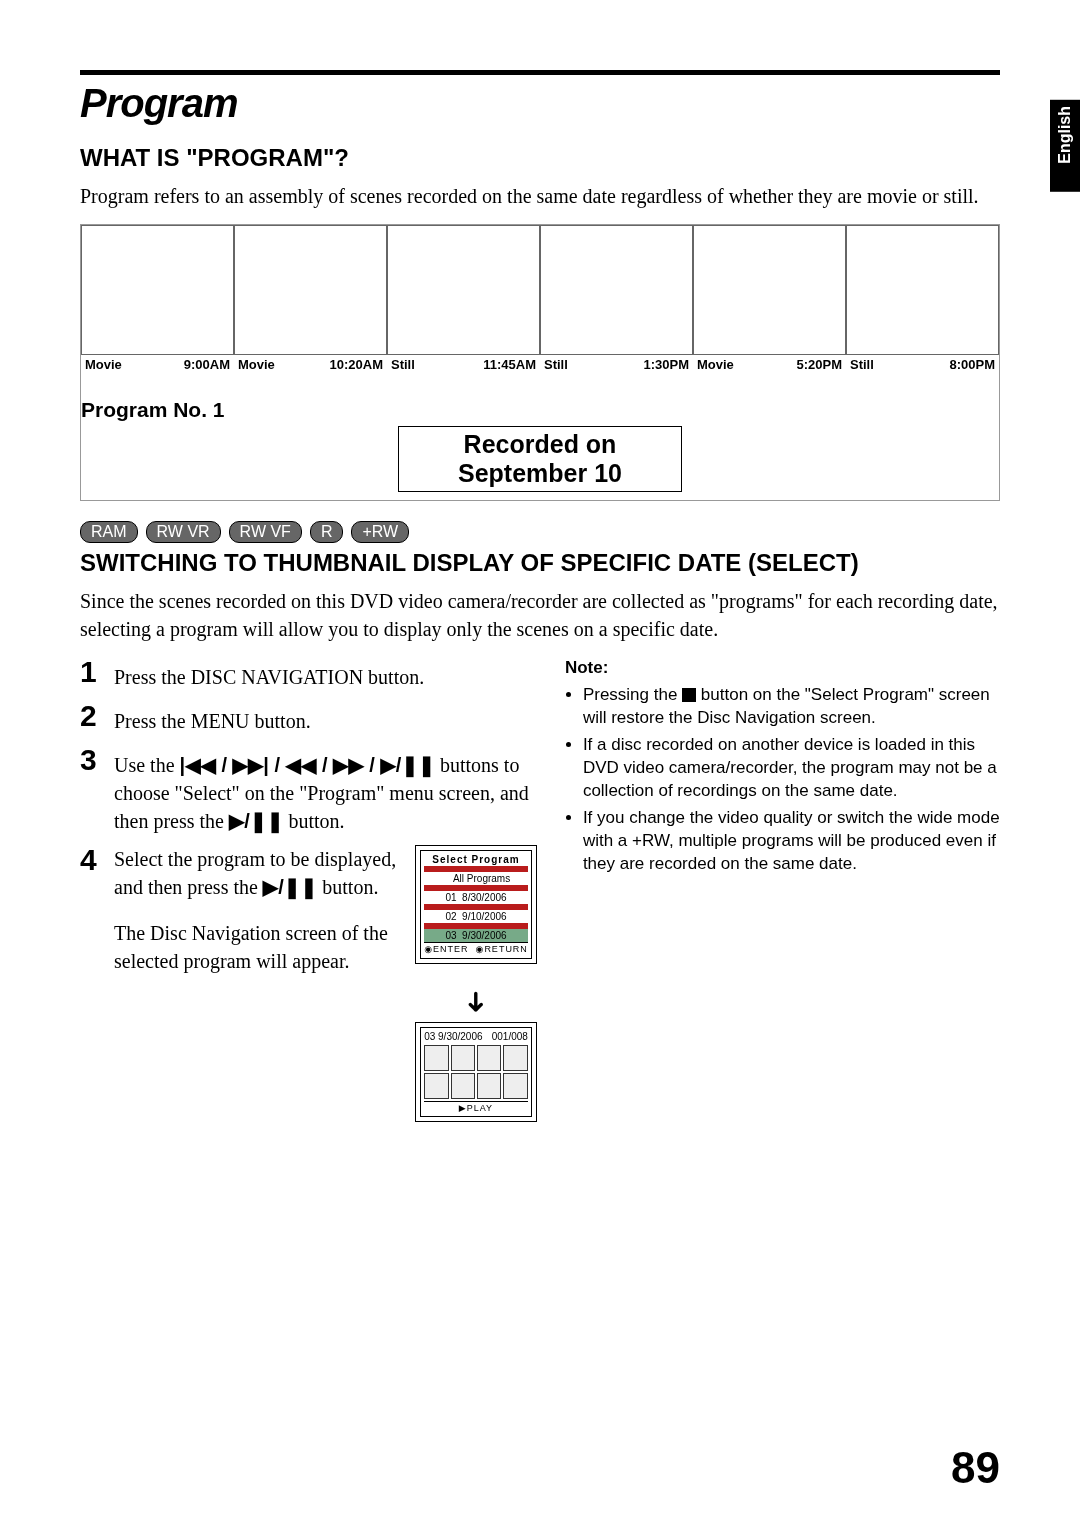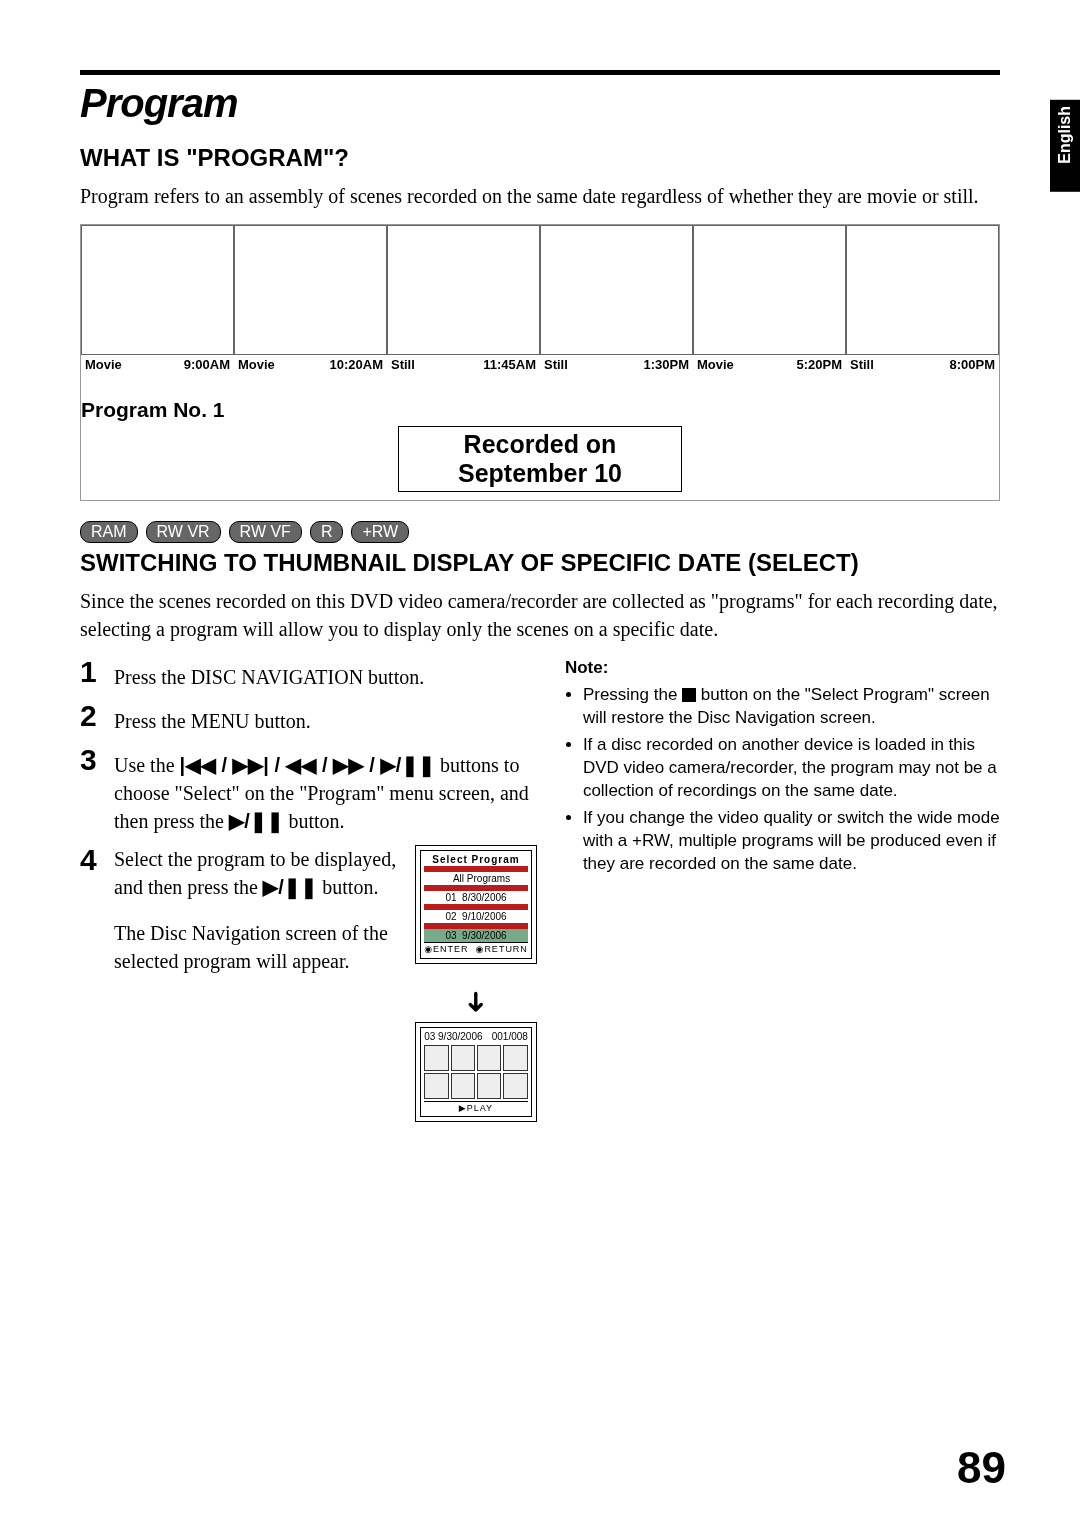--- a/index.html
+++ b/index.html
@@ -36,21 +36,21 @@
   .screen-title { font-weight: bold; letter-spacing: 1px; }
   .screen-list div { border-top: 6px solid #b91c1c; padding: 0 2px; }
   .screen-list .hl { background: #7a8; color: #000; }
   .screen-foot { font-size: 9px; border-top: 1px solid #000; padding-top: 1px; letter-spacing: 1px; }
   .arrow-down { text-align: center; font-size: 28px; line-height: 1; margin: 6px 0; }
   .thumb-grid { display: grid; grid-template-columns: repeat(4, 1fr); grid-template-rows: repeat(2, 26px); gap: 2px; margin: 2px 0; }
   .tg-cell { border: 1px solid #333; background: #eee; }
   .note-head { font-weight: bold; font-size: 17px; margin-bottom: 4px; }
   .note-list { list-style: disc; padding-left: 18px; }
   .note-list li { margin-bottom: 4px; }
-  .page-num { position: absolute; right: 74px; bottom: 36px; font-family: 'Arial Black', Arial, sans-serif; font-weight: 900; font-size: 44px; }
+  .page-num { position: absolute; right: 80px; bottom: 36px; font-family: 'Arial Black', Arial, sans-serif; font-weight: 900; font-size: 44px; }
   .icon-sq { display:inline-block; width:14px; height:14px; background:#000; vertical-align:-2px; }
   .glyph { font-family: Arial, sans-serif; font-weight: bold; }
 </style>
 </head>
 <body>
 
 <div class="lang-tab">English</div>
 
 <div class="rule"></div>
 <h1>Program</h1>

